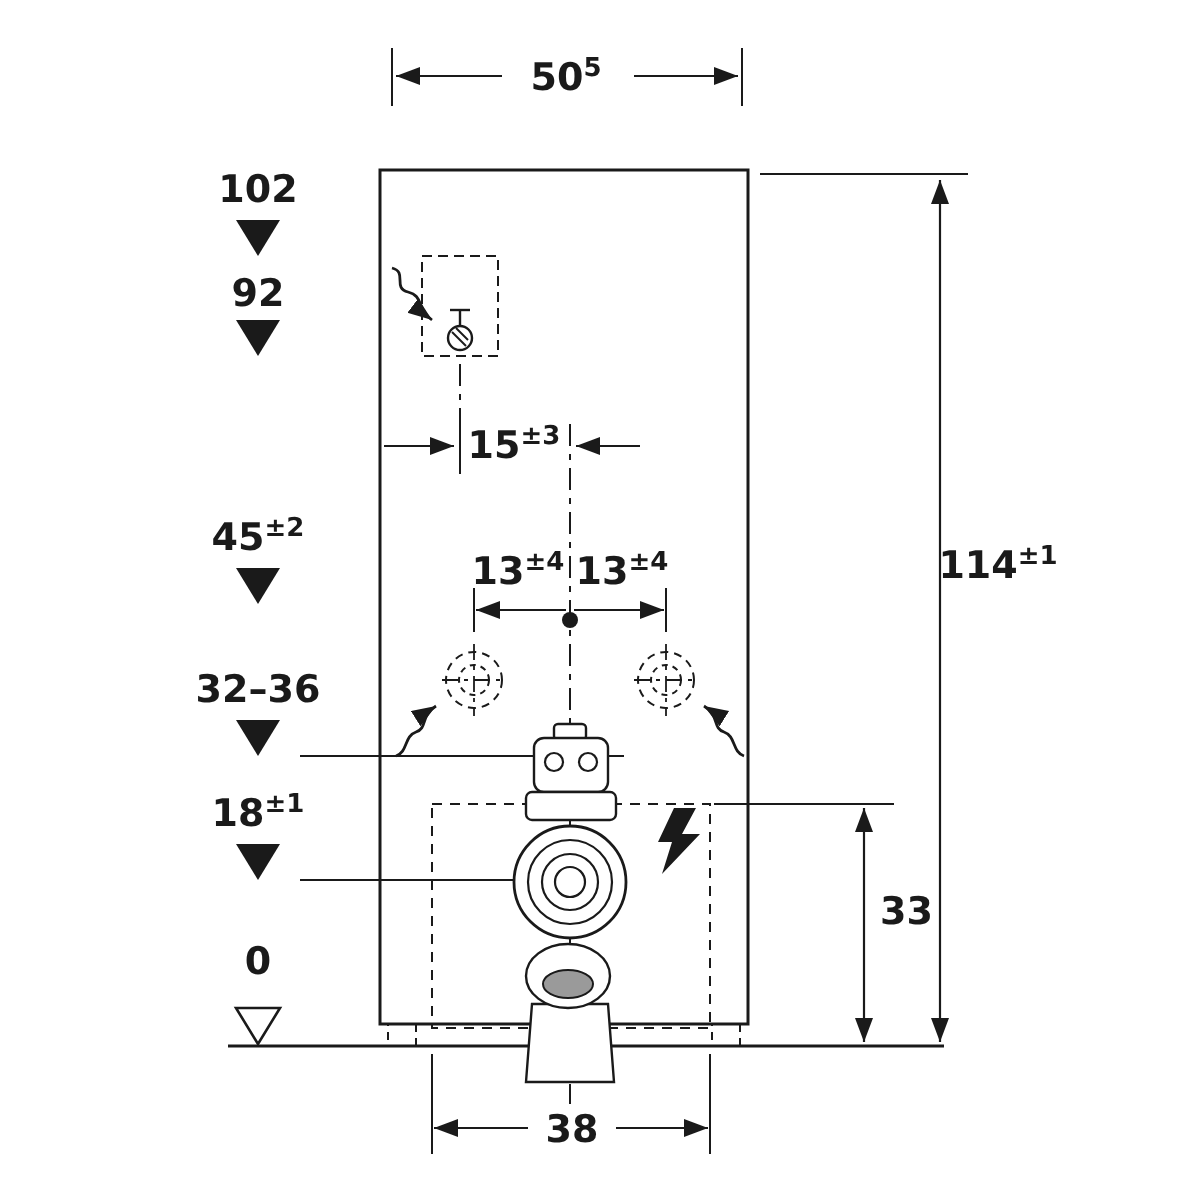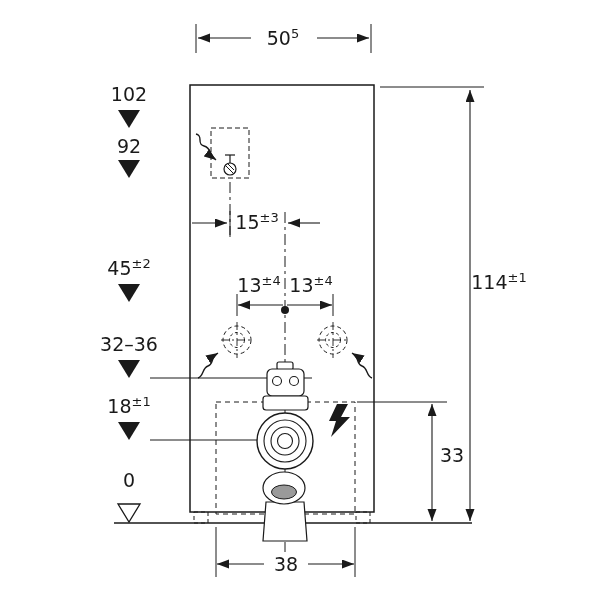--- a/index.html
+++ b/index.html
@@ -3,20 +3,21 @@
 <meta charset="utf-8">
 <style>
   html, body { margin: 0; padding: 0; background: #ffffff; }
   .canvas {
     position: relative;
     width: 600px;
     height: 600px;
     background: #ffffff;
     font-family: "DejaVu Sans", "Liberation Sans", sans-serif;
     overflow: hidden;
+    font-weight: bold;
   }
   svg { display: block; }
   text {
     font-family: "DejaVu Sans", "Liberation Sans", sans-serif;
     fill: #1a1a1a;
   }
   .dim-main { font-size: 19px; }
   .dim-sup  { font-size: 13px; }
 </style>
 </head>

